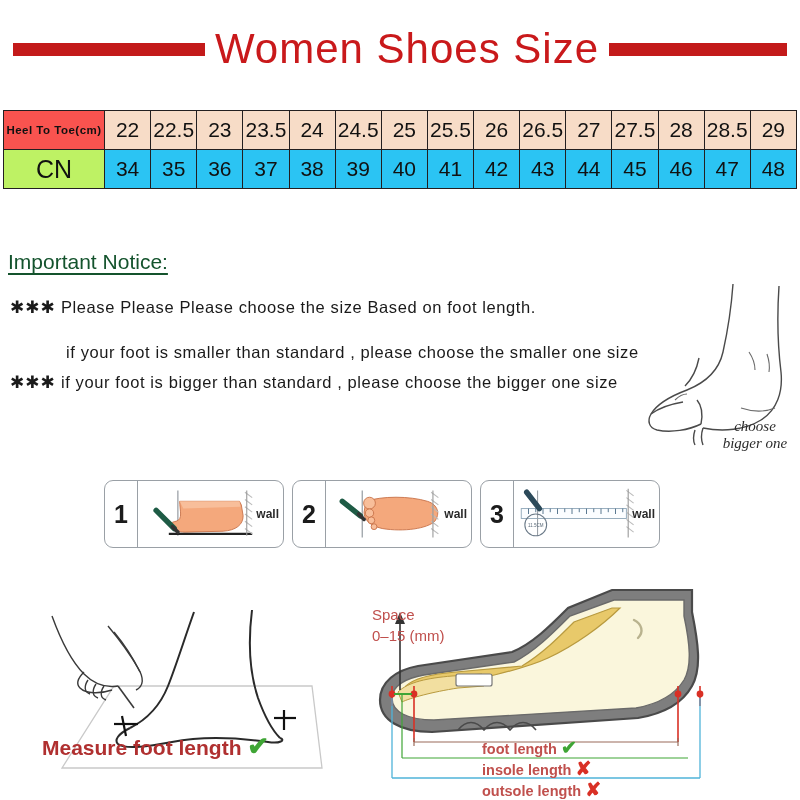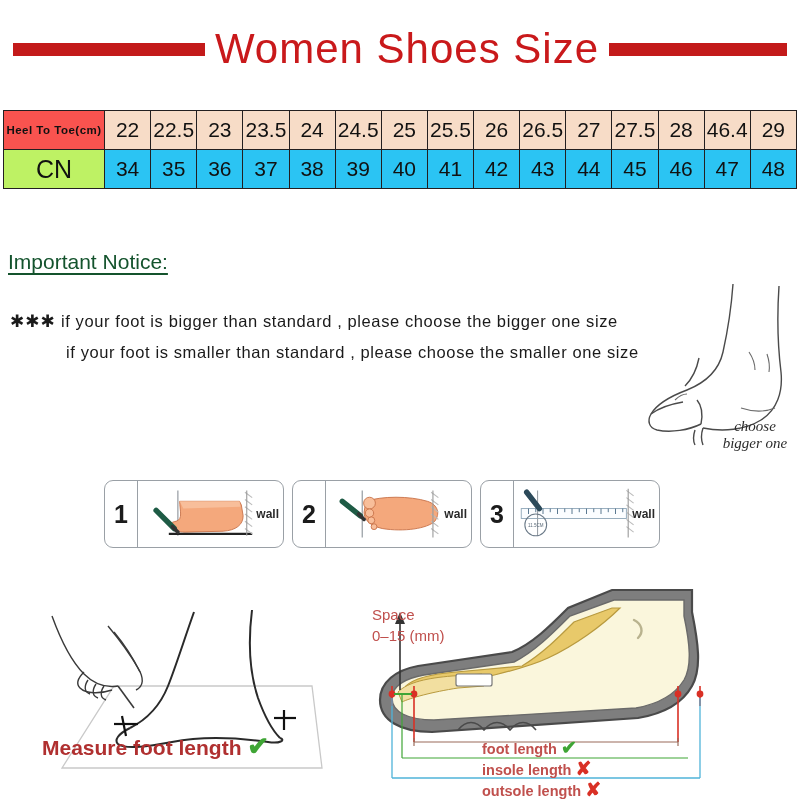--- a/index.html
+++ b/index.html
@@ -127,21 +127,21 @@
     <td class="cm">23.5</td>
     <td class="cm">24</td>
     <td class="cm">24.5</td>
     <td class="cm">25</td>
     <td class="cm">25.5</td>
     <td class="cm">26</td>
     <td class="cm">26.5</td>
     <td class="cm">27</td>
     <td class="cm">27.5</td>
     <td class="cm">28</td>
-    <td class="cm">46.4</td>
+    <td class="cm">28.5</td>
     <td class="cm">29</td>
   </tr>
   <tr>
     <td class="cn-label">CN</td>
     <td class="cn">34</td>
     <td class="cn">35</td>
     <td class="cn">36</td>
     <td class="cn">37</td>
     <td class="cn">38</td>
     <td class="cn">39</td>
@@ -154,26 +154,30 @@
     <td class="cn">46</td>
     <td class="cn">47</td>
     <td class="cn">48</td>
   </tr>
 </tbody>
   </table>
 
 <div class="notice-head">Important Notice:</div>
 
 <div class="notice-block">
+  <div class="notice-line">
+    <span class="stars">✱✱✱</span>
+    <span>Please  Please  Please  choose  the  size  Based  on  foot  length.</span>
+  </div>
   <div class="gap"></div>
+  <div class="notice-line indent">if  your  foot  is  smaller  than  standard ,  please  choose  the  smaller  one  size</div>
   <div class="notice-line">
     <span class="stars">✱✱✱</span>
     <span>if  your  foot  is  bigger  than  standard ,  please  choose  the  bigger  one  size</span>
   </div>
-  <div class="notice-line indent">if  your  foot  is  smaller  than  standard ,  please  choose  the  smaller  one  size</div>
 </div>
 
 <svg class="foot-sketch" viewBox="0 0 152 170">
   <g fill="none" stroke="#4a4a4a" stroke-width="1.4">
     <path d="M88 2 C86 30 82 52 78 70 C74 88 62 100 42 108
              C26 114 12 122 6 132 C2 139 4 146 12 148
              C26 151 44 148 56 142"></path>
     <path d="M134 4 C132 34 133 66 136 90 C138 110 132 128 116 138
              C100 148 78 150 58 146"></path>
     <path d="M56 142 C58 132 57 124 52 118"></path>

